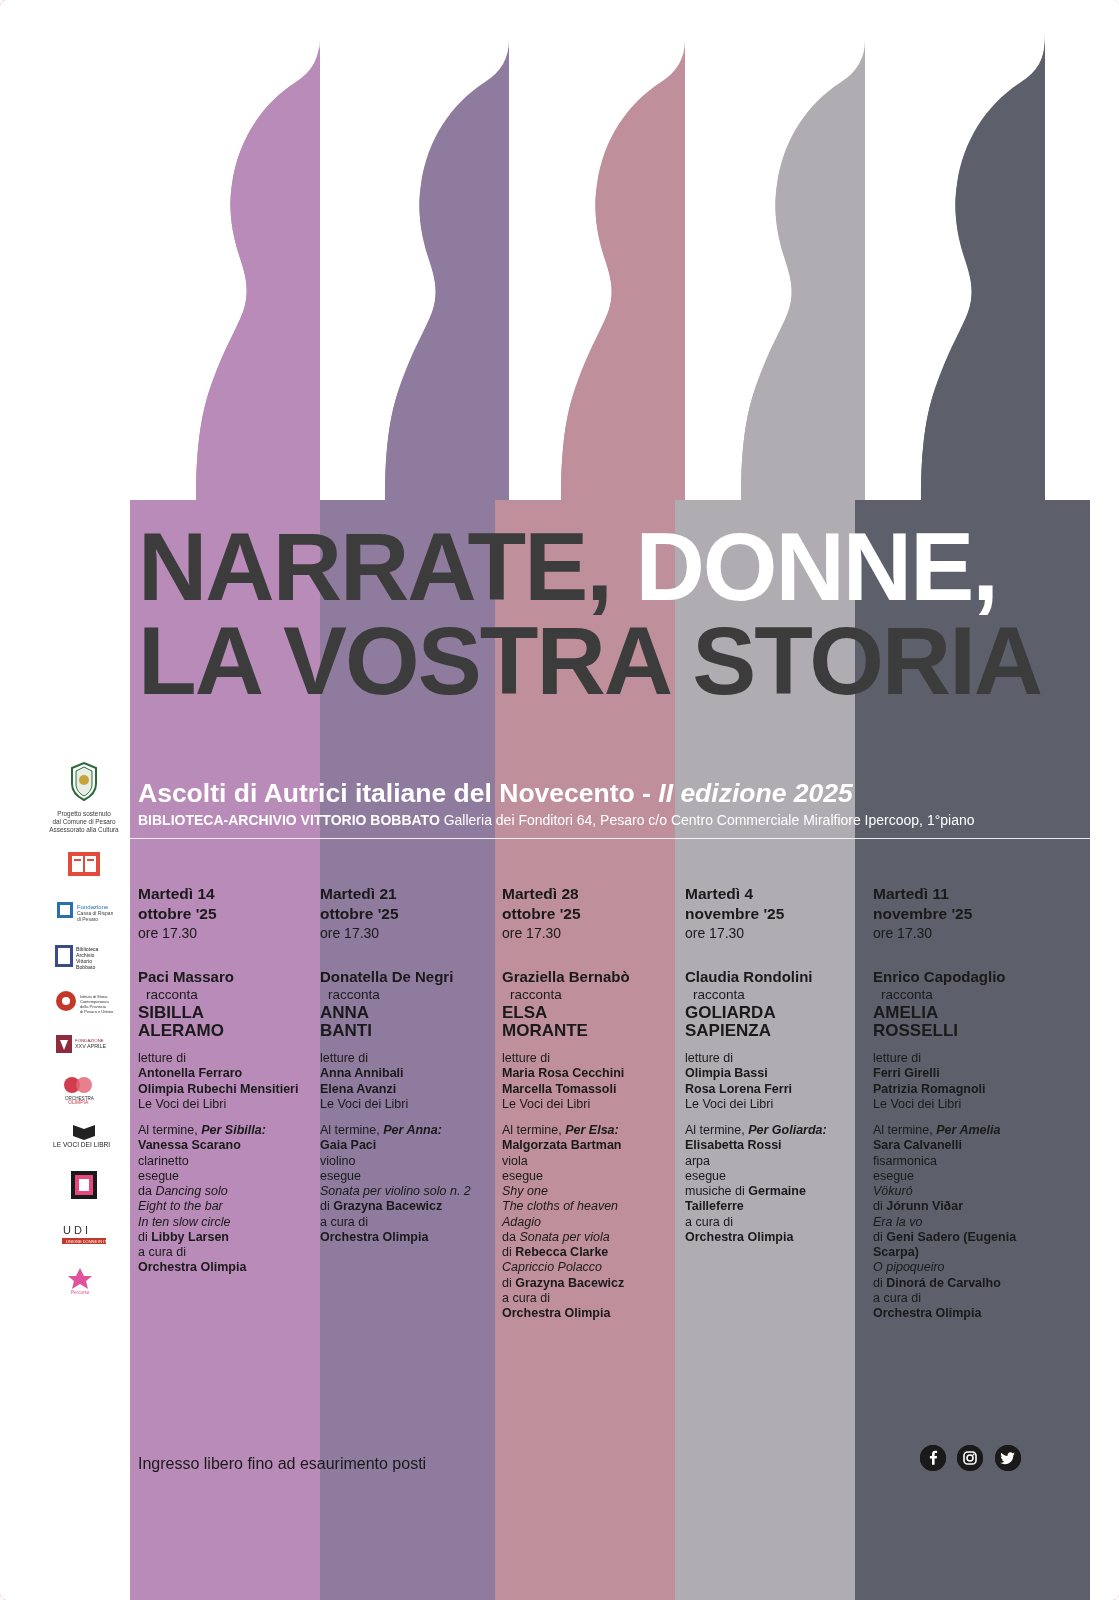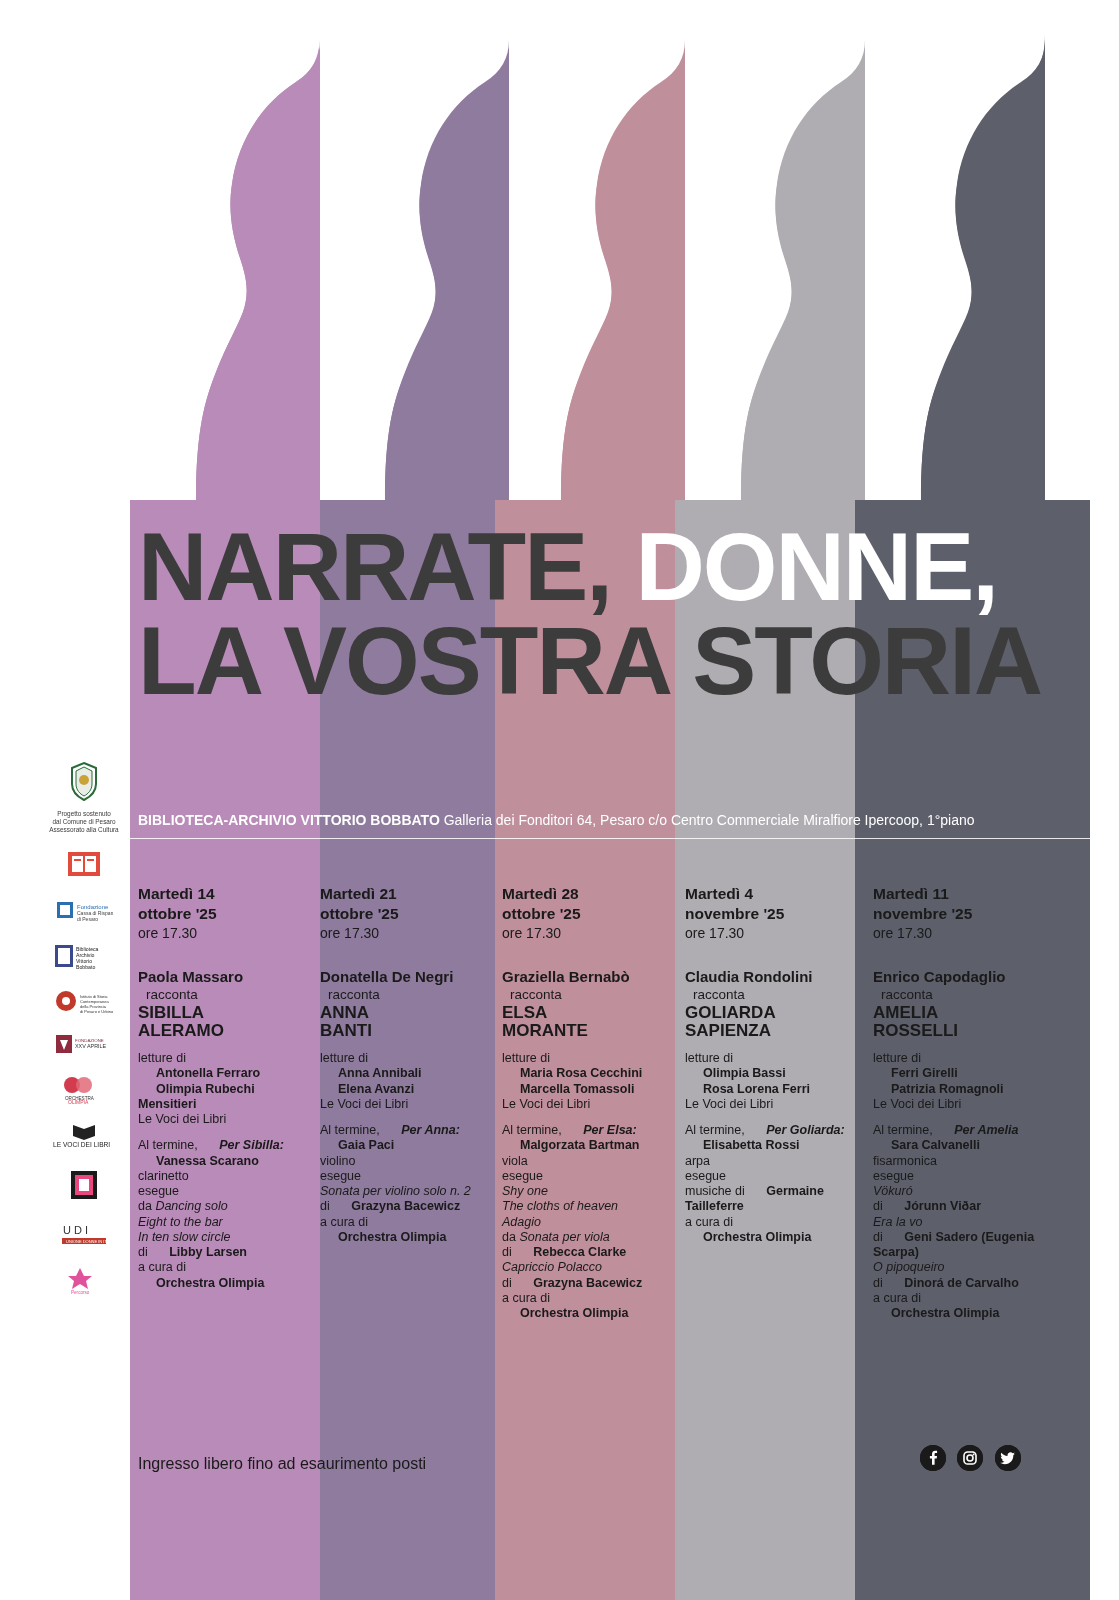--- a/index.html
+++ b/index.html
@@ -3,21 +3,21 @@
 <meta charset="utf-8">
 <style>
   html,body{margin:0;padding:0;}
   body{
     width:1119px;height:1600px;
     background:#ffffff;
     font-family:"Liberation Sans", sans-serif;
     overflow:hidden;
     position:relative;
   }
-  #poster{position:absolute;left:0;top:0;width:1119px;height:1600px;overflow:hidden;background:#ec4899;}
+  #poster{position:absolute;left:0;top:0;width:1119px;height:1600px;overflow:hidden;background:#ec4899;border-radius:6px;}
 
   
   .bands{position:absolute;left:0;top:0;width:1119px;height:1600px;}
   .band{position:absolute;top:0;bottom:0;}
 
   
   .heads{position:absolute;left:0;top:0;width:1119px;height:500px;}
 
   
   .titleblock{position:absolute;left:138px;top:520px;width:900px;}
@@ -34,21 +34,21 @@
 
   
   .cols{position:absolute;left:138px;top:884px;width:960px;height:640px;}
   .col{position:absolute;top:0;width:175px;}
   .date{font-weight:bold;font-size:15.5px;line-height:1.3;color:#1a1a1a;}
   .time{font-size:14px;color:#1a1a1a;line-height:1.3;font-weight:normal;}
   .narr{margin-top:26px;font-weight:bold;font-size:15px;color:#1a1a1a;}
   .racc{font-size:13.5px;color:#1a1a1a;margin-top:2px;margin-left:8px;}
   .author{font-weight:bold;font-size:17px;line-height:1.05;color:#1a1a1a;margin-top:2px;}
   .small{font-size:12.5px;color:#1a1a1a;line-height:1.22;}
-  .small b{font-weight:bold;margin-left:18px;}
+  .small b{font-weight:bold;}
   .small i{font-style:italic;}
   .blk{margin-top:11px;}
 
   
   .rail{position:absolute;left:38px;top:760px;width:92px;}
   .logo{margin-bottom:14px;text-align:center;}
   .logocap{font-size:6.4px;color:#3a3a3a;line-height:1.25;margin-top:2px;}
 
   
   .freeentry{position:absolute;left:138px;top:1455px;font-size:16px;color:#1a1a1a;}
@@ -117,31 +117,34 @@
   <div class="titleblock">
     <div class="t-line">
       <span class="t1">NARRATE,</span>
       <span class="t-white">DONNE,</span>
     </div>
     <div class="t-line">
       <span class="t-dark">LA VOSTRA STO</span><span class="t-dark">RIA</span>
     </div>
   </div>
 
+  <div class="subtitle">
+    <span>Ascolti di Autrici italiane del Novecento - </span><span class="ed">II edizione 2025</span>
+  </div>
   <div class="venue">
     <b>BIBLIOTECA-ARCHIVIO VITTORIO BOBBATO</b>
     <span>Galleria dei Fonditori 64, Pesaro c/o Centro Commerciale Miralfiore Ipercoop, 1°piano</span>
   </div>
   <div class="rule"></div>
 
   <div class="cols" id="cols">
       <div class="col" style="left: 0px;">
         <div class="date">Martedì 14<br>ottobre '25</div>
         <div class="time">ore 17.30</div>
-        <div class="narr">Paola Massaro</div>
+        <div class="narr">Paci Massaro</div>
         <div class="racc">racconta</div>
         <div class="author">SIBILLA<br>ALERAMO</div>
         <div class="small blk">letture di<br><b>Antonella Ferraro</b><br><b>Olimpia Rubechi Mensitieri</b><br>Le Voci dei Libri</div>
         <div class="small blk">Al termine, <i><b>Per Sibilla:</b></i><br><b>Vanessa Scarano</b><br>clarinetto<br>esegue<br>da <i>Dancing solo</i><br><i>Eight to the bar</i><br><i>In ten slow circle</i><br>di <b>Libby Larsen</b><br>a cura di<br><b>Orchestra Olimpia</b></div>
       </div>
       <div class="col" style="left: 182px;">
         <div class="date">Martedì 21<br>ottobre '25</div>
         <div class="time">ore 17.30</div>
         <div class="narr">Donatella De Negri</div>
         <div class="racc">racconta</div>

